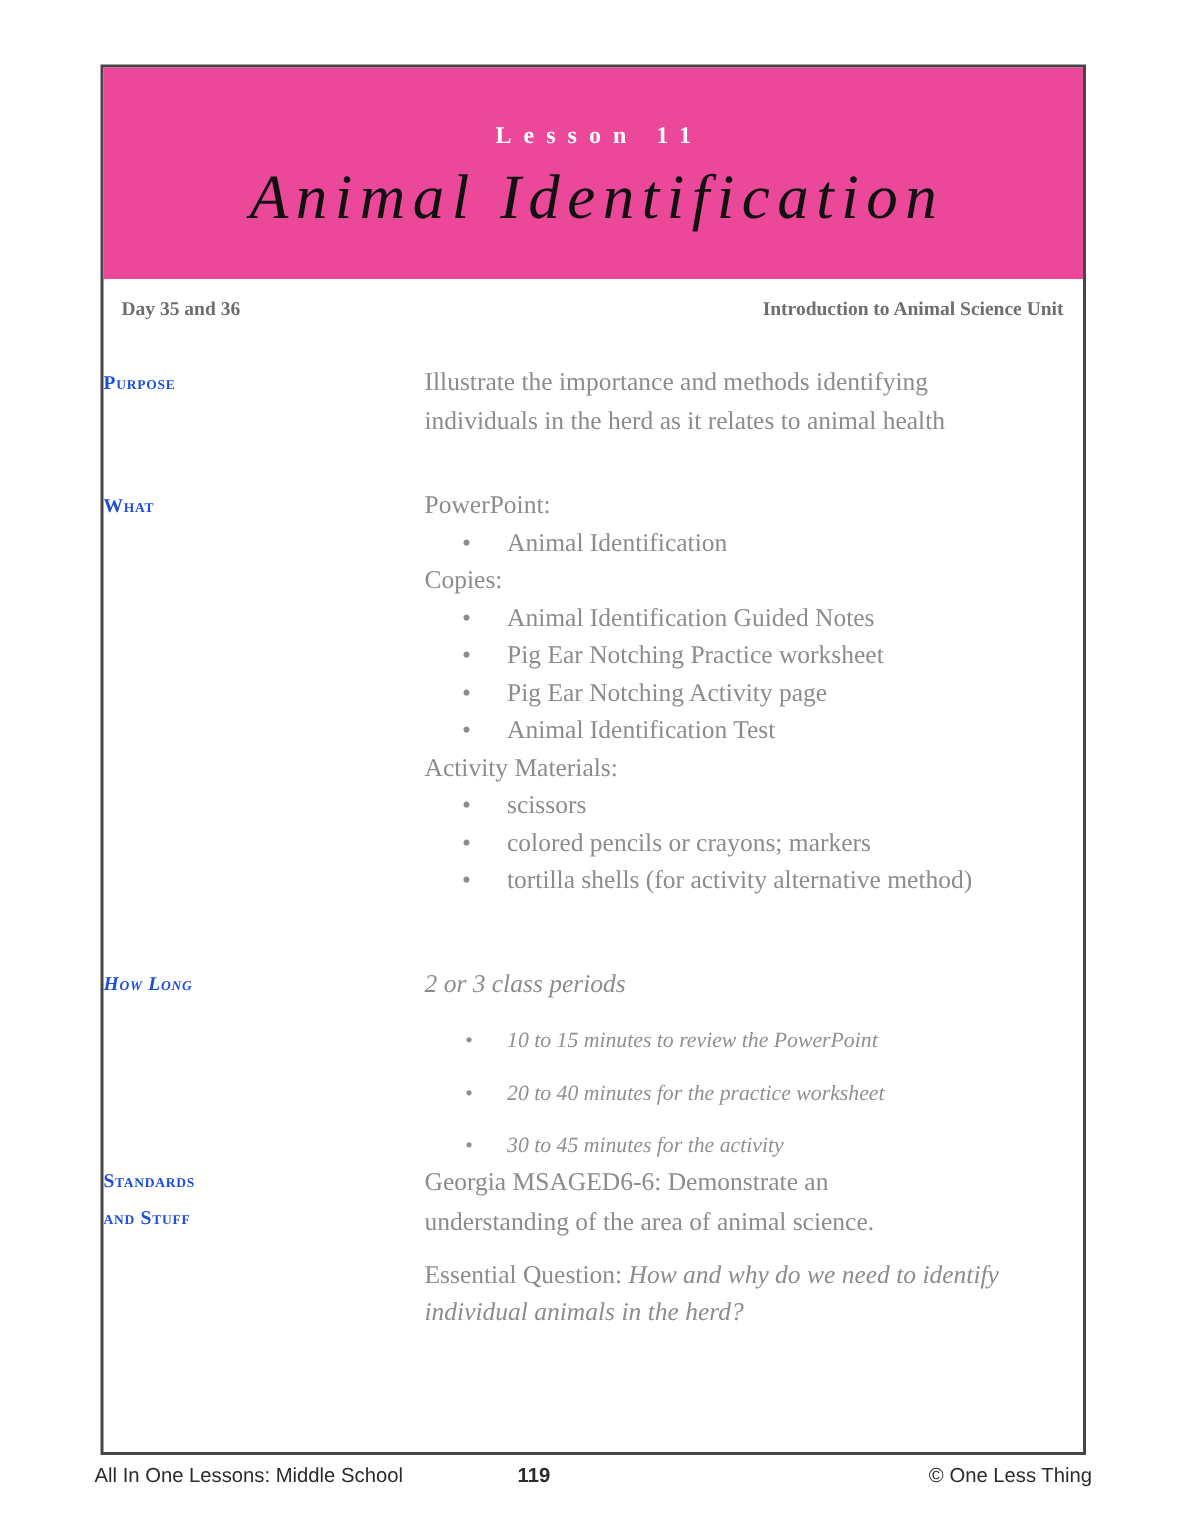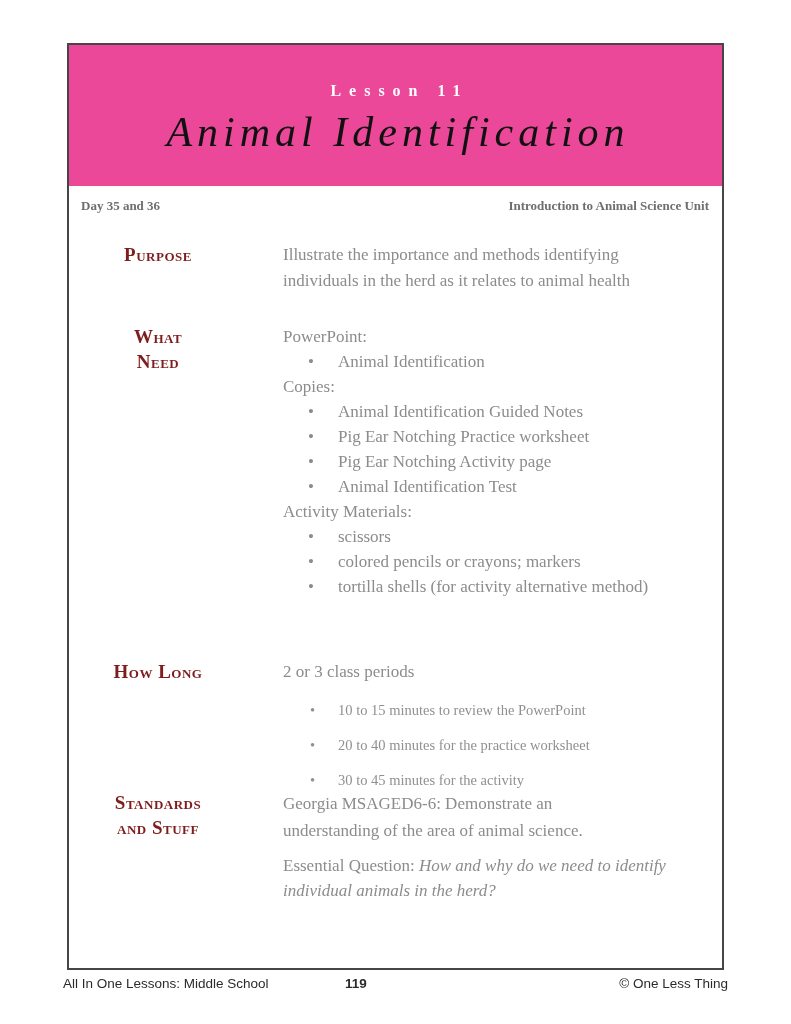--- a/index.html
+++ b/index.html
@@ -54,37 +54,37 @@
     line-height: 24px;
   }
 
   .section {
     display: grid;
     grid-template-columns: 178px 1fr;
     column-gap: 36px;
     padding-right: 10px;
   }
   .section-label {
-    text-align: center;
+    text-align: left;
     font-weight: bold;
-    color: #7f1d1d;
+    color: #1d4ed8;
     font-variant: small-caps;
-    font-size: 19px;
+    font-size: 13px;
     line-height: 25px;
     letter-spacing: 0.5px;
   }
   .section-body {
     color: #8c8c8c;
     font-size: 17px;
     line-height: 26px;
   }
 
   .sec-purpose   { margin-top: 24px; }
   .sec-what      { margin-top: 30px; }
-  .sec-howlong   { margin-top: 60px; }
+  .sec-howlong   { margin-top: 44px; font-style: italic; }
   .sec-standards { }
 
   .sec-what .section-body { line-height: 25px; }
 
   .bullet-row { padding-left: 25px; display: flex; }
   .bullet-row .dot { width: 30px; flex: none; }
 
   .sub-bullet-row {
     padding-left: 27px;
     display: flex;
@@ -132,21 +132,20 @@
     <div class="section-label">Purpose</div>
     <div class="section-body">
       <div class="doc-line">Illustrate the importance and methods identifying</div>
       <div class="doc-line">individuals in the herd as it relates to animal health</div>
     </div>
   </div>
 
   <div class="section sec-what">
     <div class="section-label">
       <div>What</div>
-      <div>Need</div>
     </div>
     <div class="section-body">
       <div class="heading-row">PowerPoint:</div>
       <div class="bullet-row">
         <span class="dot">•</span>
         <span>Animal Identification</span>
       </div>
       <div class="heading-row">Copies:</div>
       <div class="bullet-row">
         <span class="dot">•</span>

